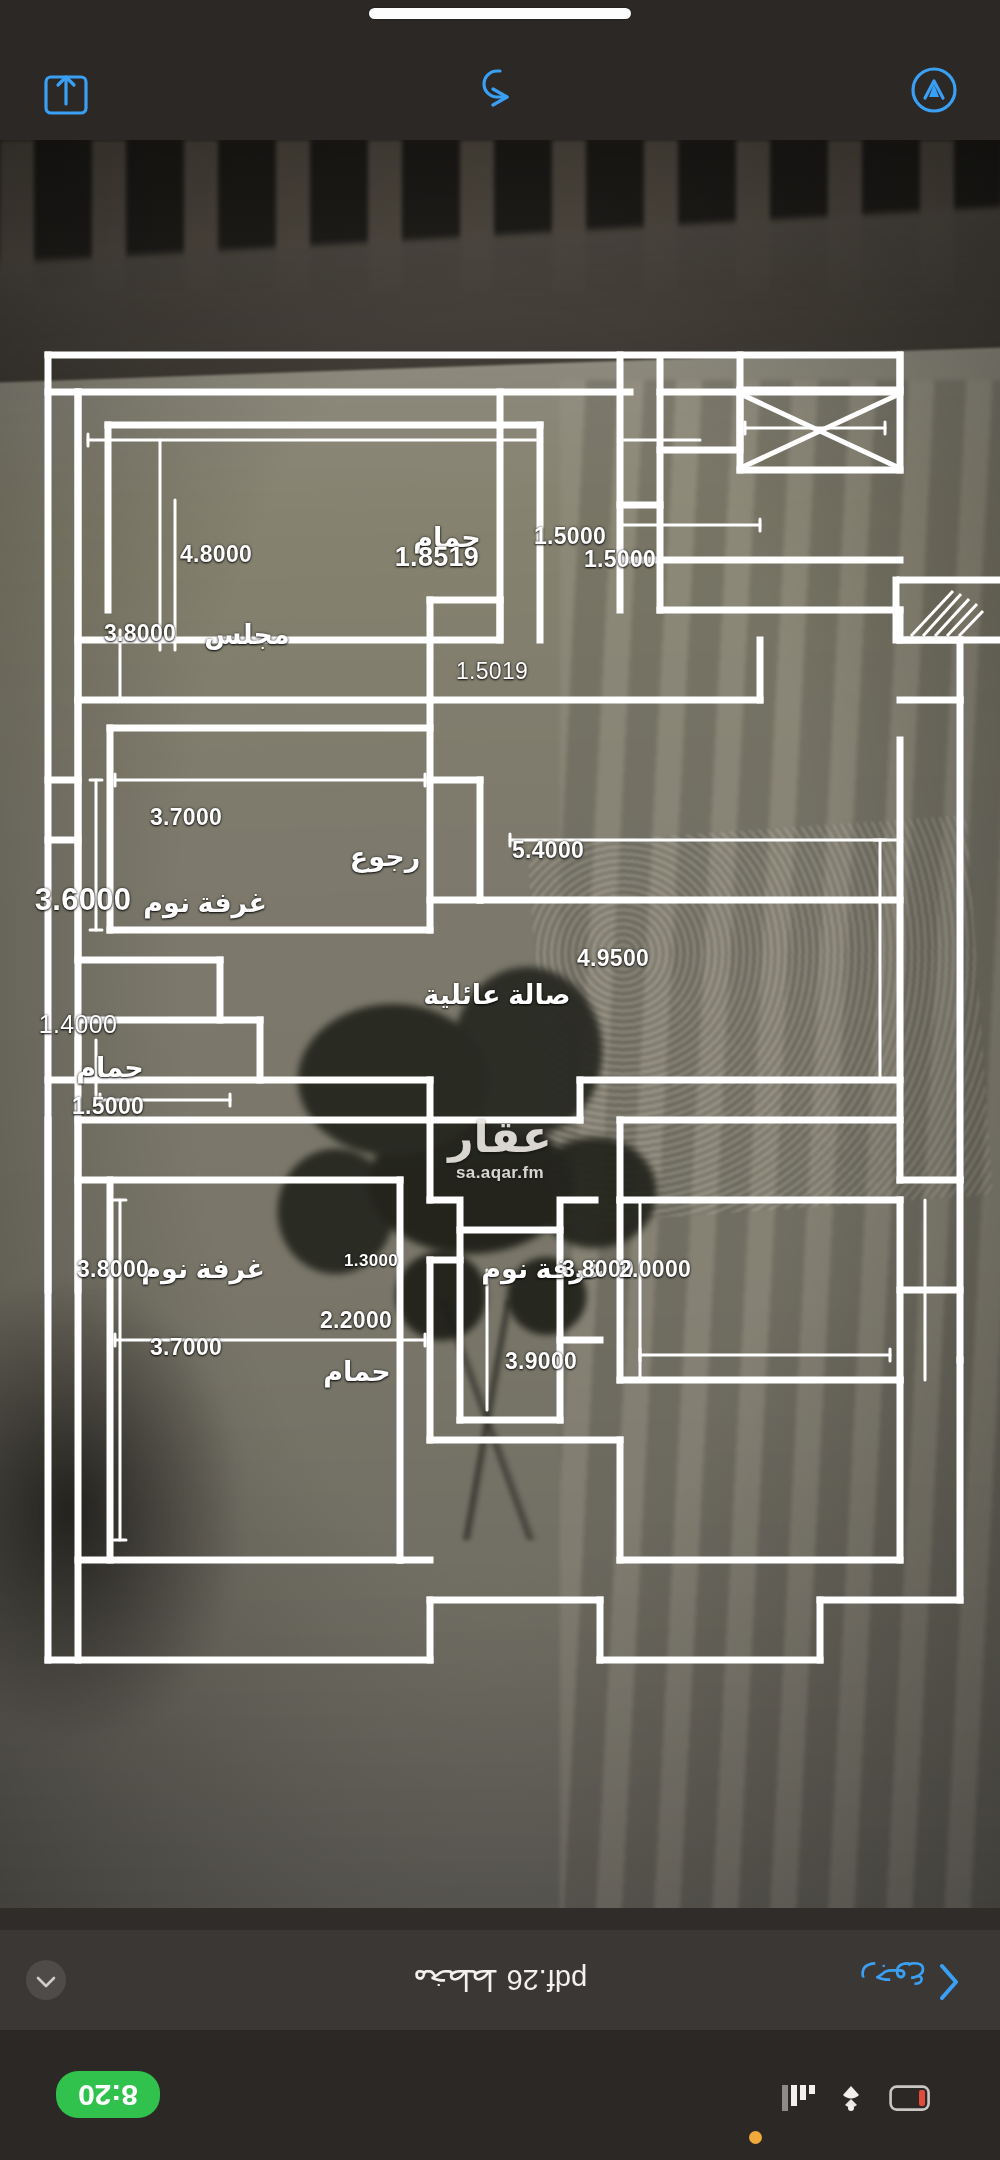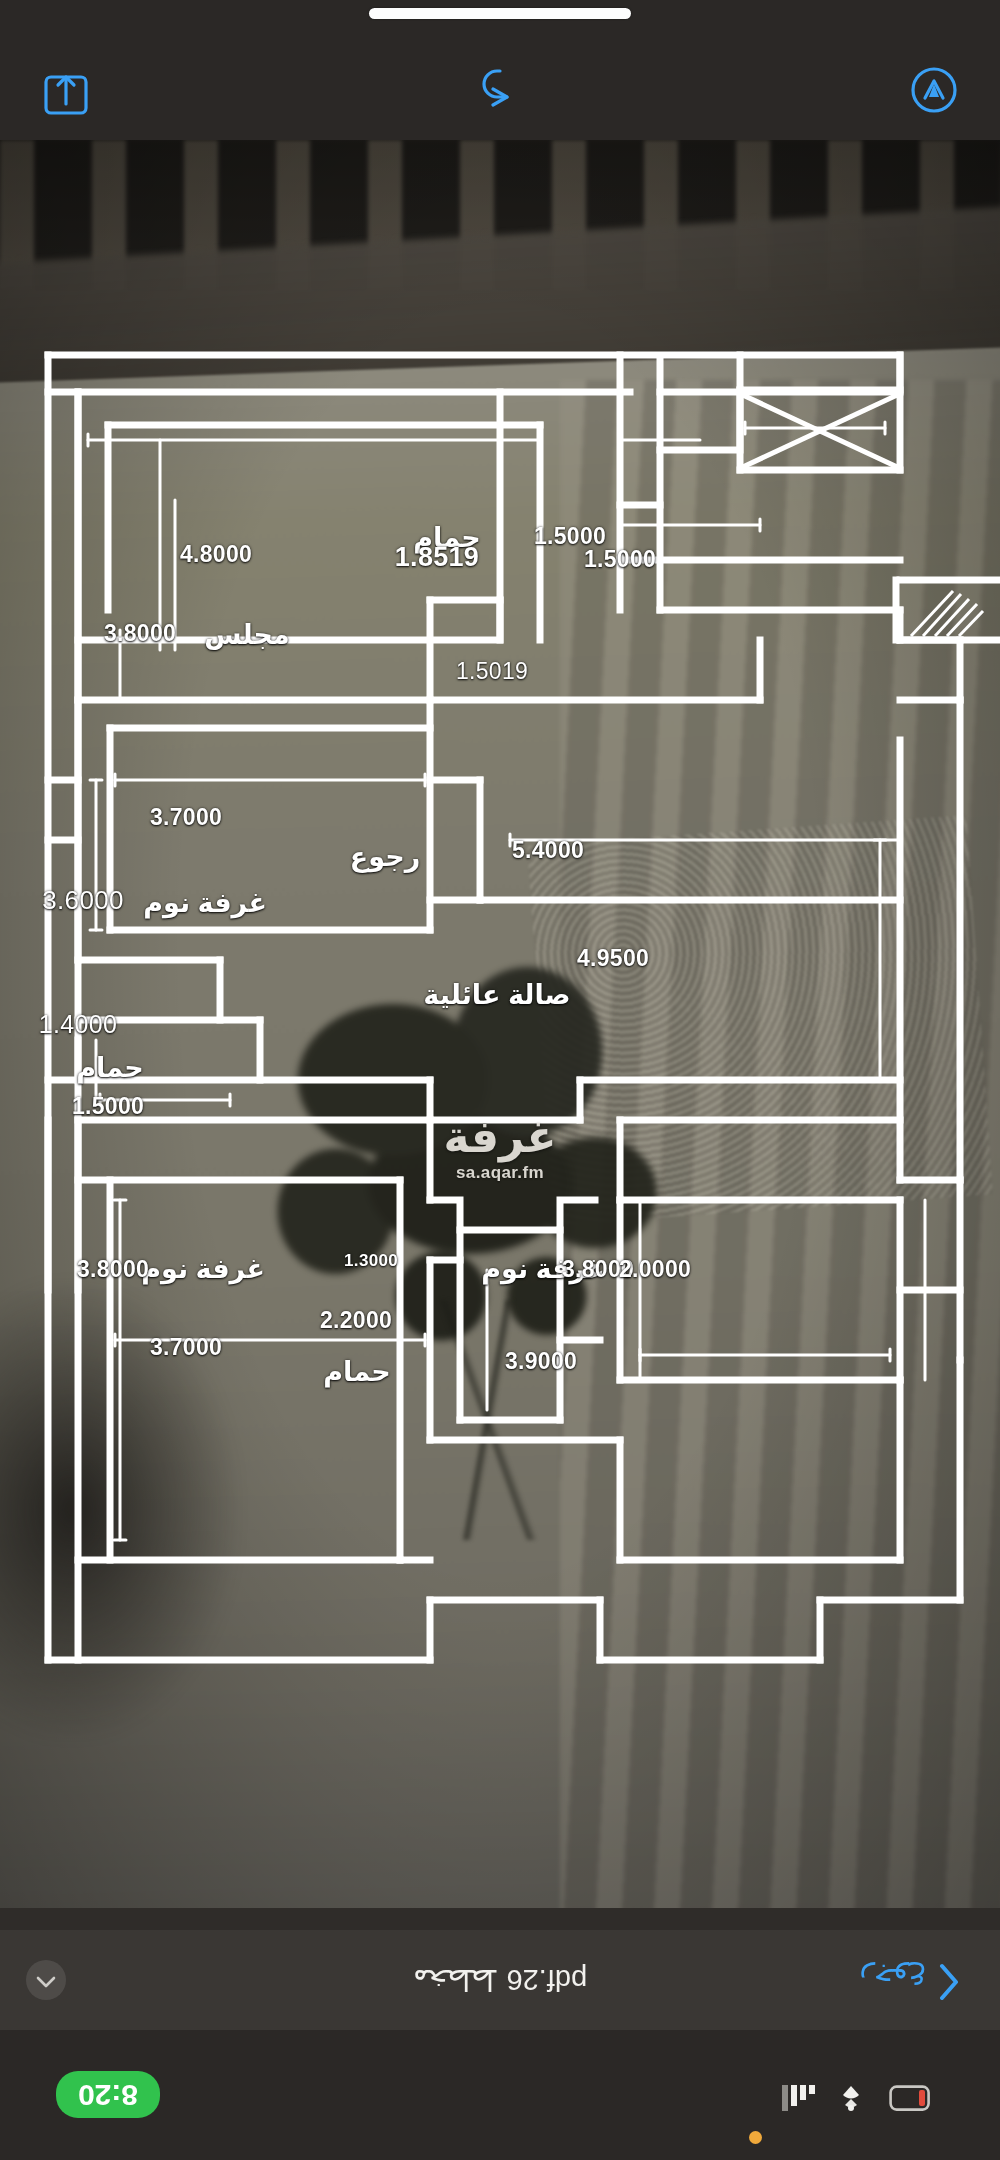--- a/index.html
+++ b/index.html
@@ -405,35 +405,35 @@
         <div class="room-label" style="position: absolute; left: 543px; top: 1129px; transform: translate(-50%, -50%); color: rgb(255, 255, 255); white-space: nowrap; text-shadow: rgba(0, 0, 0, 0.85) 0px 1px 2px, rgba(0, 0, 0, 0.6) 0px 0px 3px; font-size: 27px; font-weight: 700; direction: rtl;">غرفة نوم</div>
         <div class="room-label" style="position: absolute; left: 357px; top: 1232px; transform: translate(-50%, -50%); color: rgb(255, 255, 255); white-space: nowrap; text-shadow: rgba(0, 0, 0, 0.85) 0px 1px 2px, rgba(0, 0, 0, 0.6) 0px 0px 3px; font-size: 27px; font-weight: 700; direction: rtl;">حمام</div>
         <div class="dim-label" style="position: absolute; left: 216px; top: 414px; transform: translate(-50%, -50%); color: rgb(255, 255, 255); white-space: nowrap; text-shadow: rgba(0, 0, 0, 0.85) 0px 1px 2px, rgba(0, 0, 0, 0.6) 0px 0px 3px; font-size: 23px; font-weight: 700; letter-spacing: 0.3px;">4.8000</div>
         <div class="dim-label" style="position: absolute; left: 437px; top: 417px; transform: translate(-50%, -50%); color: rgb(255, 255, 255); white-space: nowrap; text-shadow: rgba(0, 0, 0, 0.85) 0px 1px 2px, rgba(0, 0, 0, 0.6) 0px 0px 3px; font-size: 27px; font-weight: 700; letter-spacing: 0.3px;">1.8519</div>
         <div class="dim-label" style="position: absolute; left: 570px; top: 396px; transform: translate(-50%, -50%); color: rgb(255, 255, 255); white-space: nowrap; text-shadow: rgba(0, 0, 0, 0.85) 0px 1px 2px, rgba(0, 0, 0, 0.6) 0px 0px 3px; font-size: 23px; font-weight: 700; letter-spacing: 0.3px;">1.5000</div>
         <div class="dim-label" style="position: absolute; left: 620px; top: 419px; transform: translate(-50%, -50%); color: rgb(255, 255, 255); white-space: nowrap; text-shadow: rgba(0, 0, 0, 0.85) 0px 1px 2px, rgba(0, 0, 0, 0.6) 0px 0px 3px; font-size: 23px; font-weight: 700; letter-spacing: 0.3px;">1.5000</div>
         <div class="dim-label" style="position: absolute; left: 140px; top: 493px; transform: translate(-50%, -50%); color: rgb(255, 255, 255); white-space: nowrap; text-shadow: rgba(0, 0, 0, 0.85) 0px 1px 2px, rgba(0, 0, 0, 0.6) 0px 0px 3px; font-size: 23px; font-weight: 700; letter-spacing: 0.3px;">3.8000</div>
         <div class="dim-label" style="position: absolute; left: 492px; top: 531px; transform: translate(-50%, -50%); color: rgb(255, 255, 255); white-space: nowrap; text-shadow: rgba(0, 0, 0, 0.85) 0px 1px 2px, rgba(0, 0, 0, 0.6) 0px 0px 3px; font-size: 23px; font-weight: 400; letter-spacing: 0.3px;">1.5019</div>
         <div class="dim-label" style="position: absolute; left: 186px; top: 677px; transform: translate(-50%, -50%); color: rgb(255, 255, 255); white-space: nowrap; text-shadow: rgba(0, 0, 0, 0.85) 0px 1px 2px, rgba(0, 0, 0, 0.6) 0px 0px 3px; font-size: 23px; font-weight: 700; letter-spacing: 0.3px;">3.7000</div>
         <div class="dim-label" style="position: absolute; left: 501px; top: 710px; transform: translate(-50%, -50%); color: rgb(255, 255, 255); white-space: nowrap; text-shadow: rgba(0, 0, 0, 0.85) 0px 1px 2px, rgba(0, 0, 0, 0.6) 0px 0px 3px; font-size: 23px; font-weight: 700; letter-spacing: 0.3px; margin-left: 47px;">5.4000</div>
-        <div class="dim-label" style="position: absolute; left: 83px; top: 760px; transform: translate(-50%, -50%); color: rgb(255, 255, 255); white-space: nowrap; text-shadow: rgba(0, 0, 0, 0.85) 0px 1px 2px, rgba(0, 0, 0, 0.6) 0px 0px 3px; font-size: 26px; font-weight: 400; letter-spacing: 0.3px;">3.6000</div>
+        <div class="dim-label" style="position: absolute; left: 83px; top: 760px; transform: translate(-50%, -50%); color: rgb(255, 255, 255); white-space: nowrap; text-shadow: rgba(0, 0, 0, 0.85) 0px 1px 2px, rgba(0, 0, 0, 0.6) 0px 0px 3px; font-size: 31px; font-weight: 700; letter-spacing: 0.3px;">3.6000</div>
         <div class="dim-label" style="position: absolute; left: 613px; top: 818px; transform: translate(-50%, -50%); color: rgb(255, 255, 255); white-space: nowrap; text-shadow: rgba(0, 0, 0, 0.85) 0px 1px 2px, rgba(0, 0, 0, 0.6) 0px 0px 3px; font-size: 23px; font-weight: 700; letter-spacing: 0.3px;">4.9500</div>
         <div class="dim-label" style="position: absolute; left: 78px; top: 884px; transform: translate(-50%, -50%); color: rgb(255, 255, 255); white-space: nowrap; text-shadow: rgba(0, 0, 0, 0.85) 0px 1px 2px, rgba(0, 0, 0, 0.6) 0px 0px 3px; font-size: 25px; font-weight: 400; letter-spacing: 0.3px;">1.4000</div>
         <div class="dim-label" style="position: absolute; left: 108px; top: 966px; transform: translate(-50%, -50%); color: rgb(255, 255, 255); white-space: nowrap; text-shadow: rgba(0, 0, 0, 0.85) 0px 1px 2px, rgba(0, 0, 0, 0.6) 0px 0px 3px; font-size: 23px; font-weight: 700; letter-spacing: 0.3px;">1.5000</div>
         <div class="dim-label" style="position: absolute; left: 113px; top: 1129px; transform: translate(-50%, -50%); color: rgb(255, 255, 255); white-space: nowrap; text-shadow: rgba(0, 0, 0, 0.85) 0px 1px 2px, rgba(0, 0, 0, 0.6) 0px 0px 3px; font-size: 23px; font-weight: 700; letter-spacing: 0.3px;">3.8000</div>
         <div class="dim-label" style="position: absolute; left: 371px; top: 1121px; transform: translate(-50%, -50%); color: rgb(255, 255, 255); white-space: nowrap; text-shadow: rgba(0, 0, 0, 0.85) 0px 1px 2px, rgba(0, 0, 0, 0.6) 0px 0px 3px; font-size: 17px; font-weight: 700; letter-spacing: 0.3px;">1.3000</div>
         <div class="dim-label" style="position: absolute; left: 598px; top: 1129px; transform: translate(-50%, -50%); color: rgb(255, 255, 255); white-space: nowrap; text-shadow: rgba(0, 0, 0, 0.85) 0px 1px 2px, rgba(0, 0, 0, 0.6) 0px 0px 3px; font-size: 23px; font-weight: 700; letter-spacing: 0.3px;">3.8000</div>
         <div class="dim-label" style="position: absolute; left: 655px; top: 1129px; transform: translate(-50%, -50%); color: rgb(255, 255, 255); white-space: nowrap; text-shadow: rgba(0, 0, 0, 0.85) 0px 1px 2px, rgba(0, 0, 0, 0.6) 0px 0px 3px; font-size: 23px; font-weight: 700; letter-spacing: 0.3px;">2.0000</div>
         <div class="dim-label" style="position: absolute; left: 356px; top: 1180px; transform: translate(-50%, -50%); color: rgb(255, 255, 255); white-space: nowrap; text-shadow: rgba(0, 0, 0, 0.85) 0px 1px 2px, rgba(0, 0, 0, 0.6) 0px 0px 3px; font-size: 23px; font-weight: 700; letter-spacing: 0.3px;">2.2000</div>
         <div class="dim-label" style="position: absolute; left: 186px; top: 1207px; transform: translate(-50%, -50%); color: rgb(255, 255, 255); white-space: nowrap; text-shadow: rgba(0, 0, 0, 0.85) 0px 1px 2px, rgba(0, 0, 0, 0.6) 0px 0px 3px; font-size: 23px; font-weight: 700; letter-spacing: 0.3px;">3.7000</div>
         <div class="dim-label" style="position: absolute; left: 541px; top: 1221px; transform: translate(-50%, -50%); color: rgb(255, 255, 255); white-space: nowrap; text-shadow: rgba(0, 0, 0, 0.85) 0px 1px 2px, rgba(0, 0, 0, 0.6) 0px 0px 3px; font-size: 23px; font-weight: 700; letter-spacing: 0.3px;">3.9000</div>
       </div>
 
     <div class="watermark">
-      <div class="wm-ar">غرفة</div>
+      <div class="wm-ar">عقار</div>
       <div class="wm-url">sa.aqar.fm</div>
     </div>
   </div>
 
   <div class="photo-edge"></div>
 
   <div class="captionbar">
     <div class="inner">
       <div class="cap-back">
         <span>

